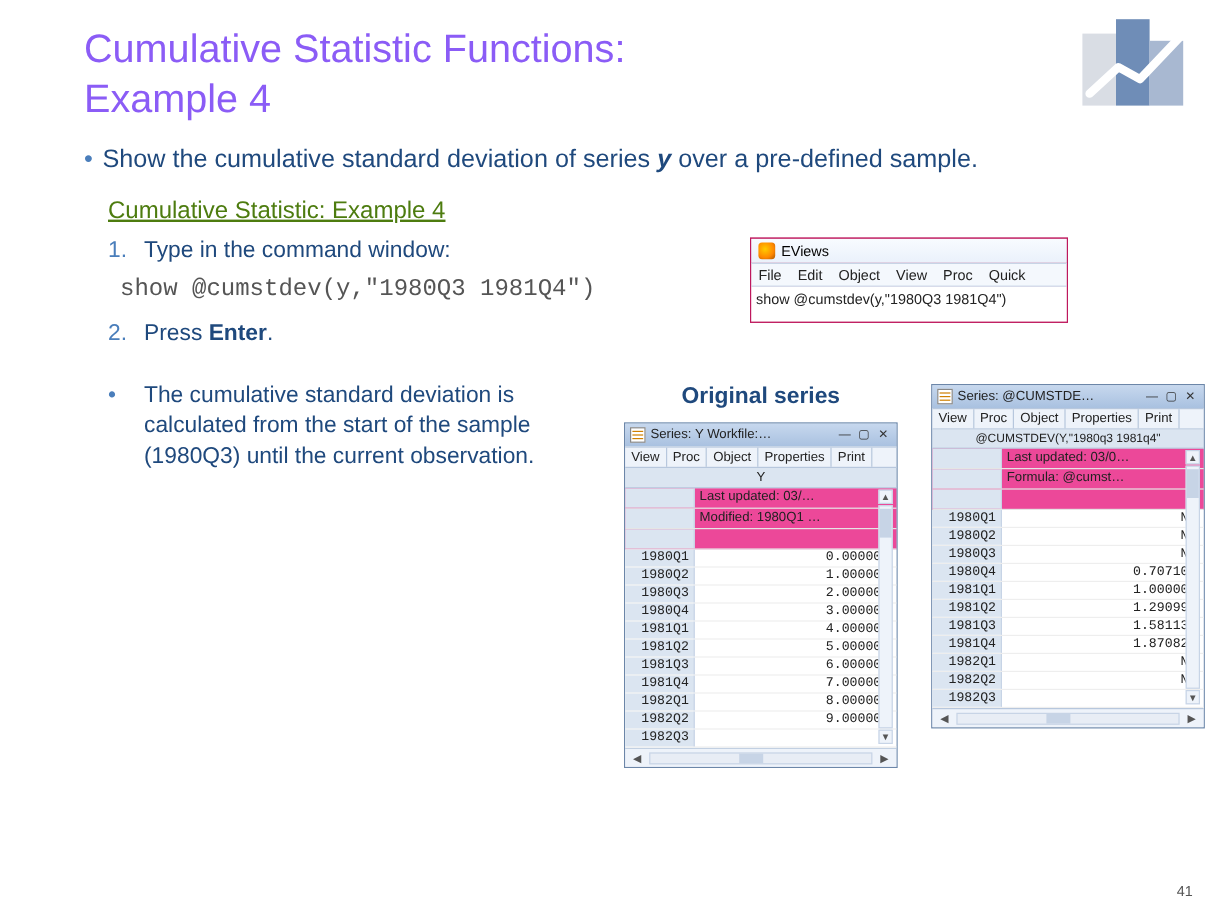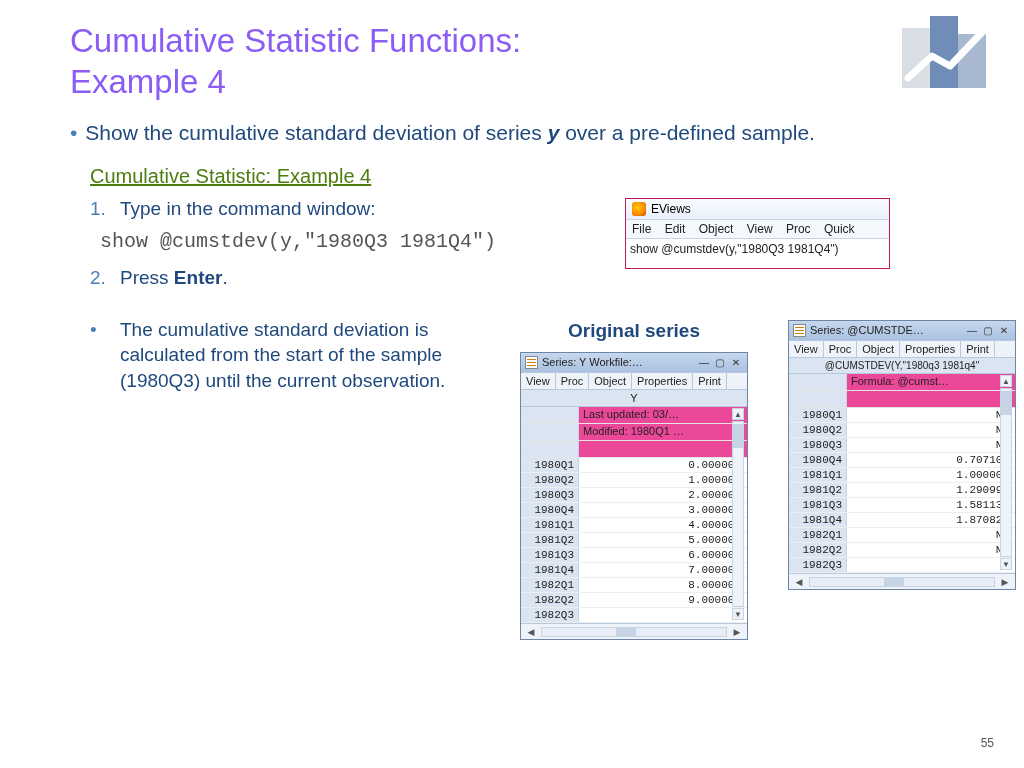--- a/index.html
+++ b/index.html
@@ -38,21 +38,21 @@
     position:absolute; top:198px; left:625px; width:265px;
     border:1px solid #be185d; font-size:12px; background:#be185d;
   }
   .cmdwin .titlebar { background:linear-gradient(#f8fbff,#eaf1fb); padding:3px 6px; display:flex; align-items:center; gap:5px; }
   .cmdwin .titlebar .evicon { width:14px; height:14px; background:radial-gradient(circle at 40% 40%, #fc0, #f80 60%, #a50); border-radius:3px; }
   .cmdwin .menubar { background:#f4f8fd; padding:2px 0 2px 6px; border-top:1px solid #c7d4e6; border-bottom:1px solid #c7d4e6; font-size:12px; }
   .cmdwin .menubar span { margin-right:10px; color:#222; }
   .cmdwin .cmdtext { background:#fff; padding:3px 4px 12px 4px; color:#222; font-size:12px;}
 
   
-  .series-area { position:absolute; top:320px; left:520px; display:flex; gap:40px; }
+  .series-area { position:absolute; top:320px; left:520px; display:flex; gap:28px; }
   .series-col { width:228px; }
   .series-label { color:#1f497d; font-weight:bold; font-size:19px; text-align:center; margin-bottom:10px; }
   .serwin {
     border:1px solid #6c86a8; background:#dbe5f1; font-size:11px; color:#222;
   }
   .serwin .tb { background:linear-gradient(#c7d8ee,#a9c1e0); padding:3px 4px; display:flex; gap:4px; }
   .serwin .tb .wicon { width:13px;height:13px;background:#fff;border:1px solid #888;position:relative; }
   .serwin .tb .wicon::after{content:"";position:absolute;left:1px;top:5px;width:9px;height:1px;background:#d08000;box-shadow:0 -3px 0 #d08000,0 3px 0 #d08000;}
   .serwin .tb .title { flex:1; white-space:nowrap; overflow:hidden; }
   .serwin .tb .ctl { display:flex; gap:2px; }
@@ -252,20 +252,24 @@
         <div>Proc</div>
         <div>Object</div>
         <div>Properties</div>
         <div>Print</div>
       </div>
       <div class="hdr" style="font-size:10px;white-space:nowrap;overflow:hidden;">@CUMSTDEV(Y,"1980q3 1981q4"</div>
       <div class="body-wrap">
         <div class="meta">
           <div class="row">
               <div class="c1"></div>
+              <div class="c2">Last updated: 03/0…</div>
+            </div>
+          <div class="row">
+              <div class="c1"></div>
               <div class="c2">Formula: @cumst…</div>
             </div>
           <div class="row">
               <div class="c1"></div>
               <div class="c2"></div>
             </div>
         </div>
         <div class="grid" id="right-grid">
             <div class="row">
               <div class="c1">1980Q1</div>
@@ -324,13 +328,13 @@
         <span class="arr">◀</span>
         <div class="track">
             <div class="thumb"></div>
           </div>
         <span class="arr">▶</span>
       </div>
     </div>
   </div>
 </div>
 
-<div class="page-num">55</div>
+<div class="page-num">41</div>
 
 </body></html>

